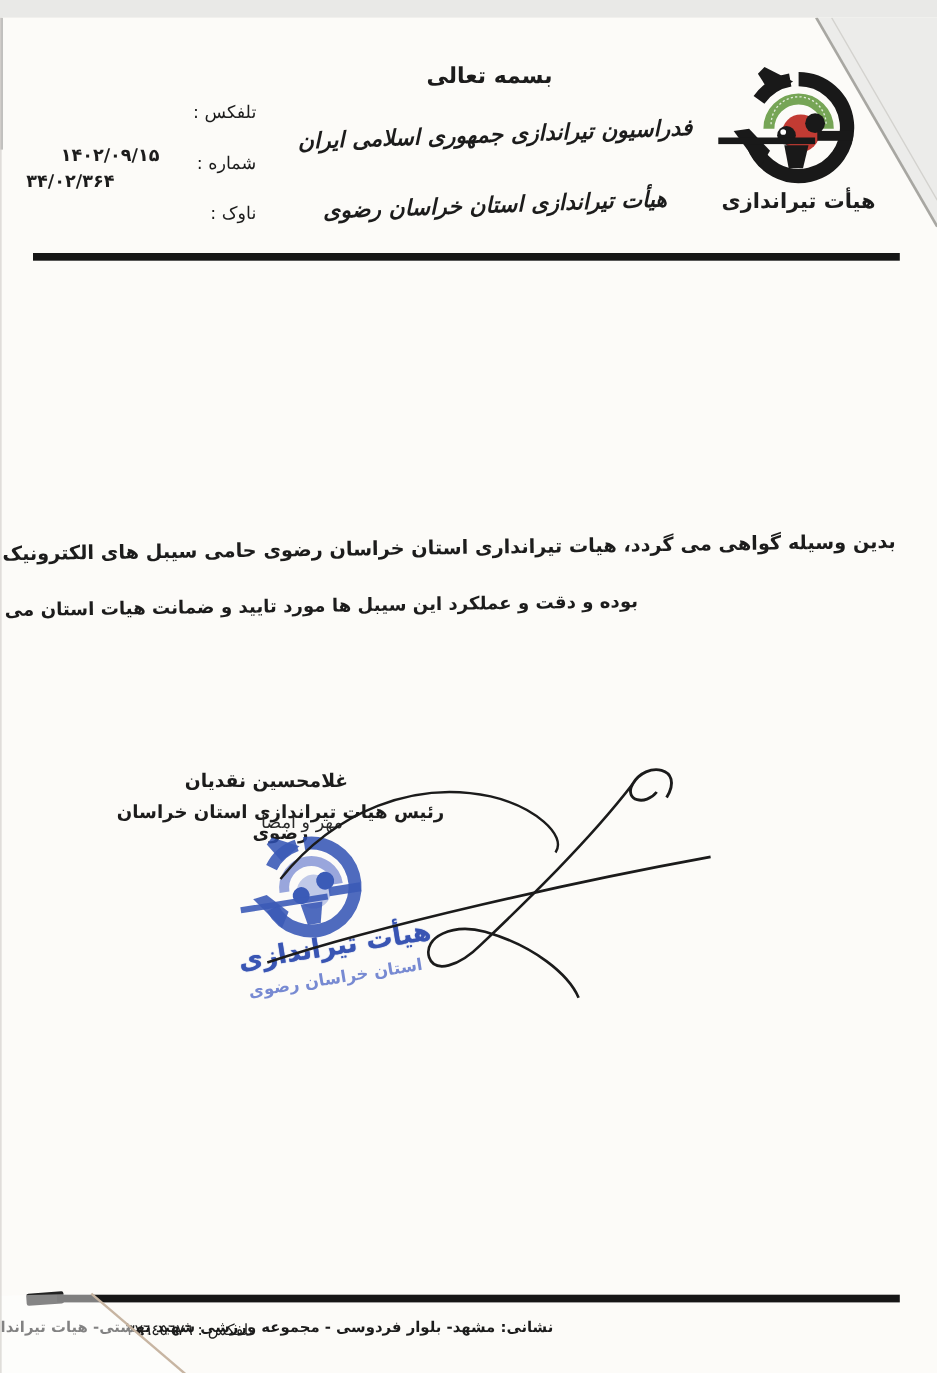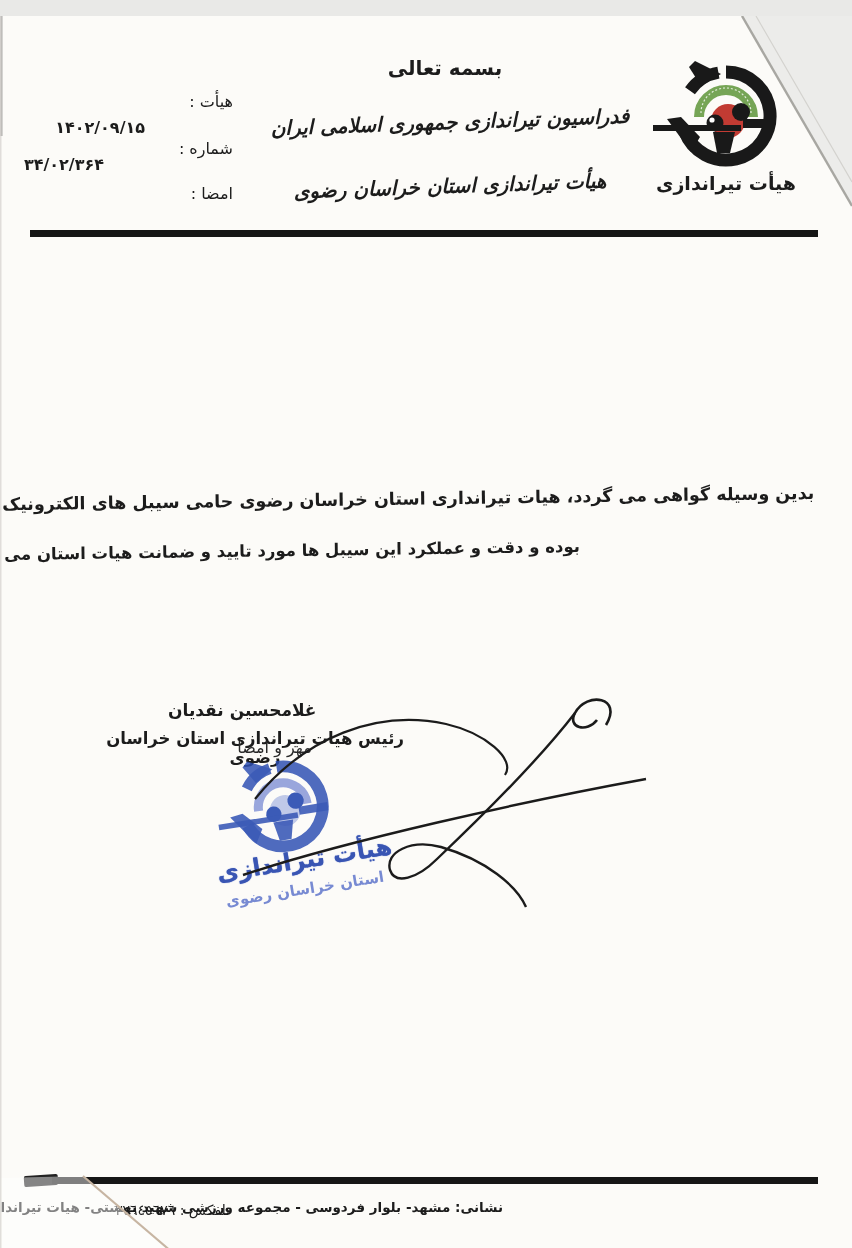--- a/index.html
+++ b/index.html
@@ -15,21 +15,21 @@
   .bismillah{left:320px;top:40px;width:250px;font-size:20px;font-weight:bold;text-align:center;}
   .org1{left:230px;top:94px;width:440px;font-size:20px;font-weight:bold;font-style:italic;
         text-align:center;transform:rotate(-2deg);}
   .org2{left:250px;top:158px;width:400px;font-size:20px;font-weight:bold;font-style:italic;
         text-align:center;transform:rotate(-2deg);}
 
   
   .meta-label{font-size:16px;direction:rtl;white-space:nowrap;}
   .meta-value{font-size:16px;font-weight:bold;direction:rtl;white-space:nowrap;letter-spacing:1px;}
   .lbl-date{right:619px;top:76px;}
-  .val-date{right:707px;top:102px;}
+  .val-date{right:707px;top:115px;}
   .lbl-num{right:619px;top:123px;text-align:right;}
   .val-num{right:748px;top:139px;}
   .lbl-att{right:619px;top:168px;}
 
   
   .logo-wrap{left:628px;top:38px;width:196px;height:156px;}
   .logo-svg{position:absolute;left:23px;top:2px;width:150px;height:116px;}
   .logo-caption{position:absolute;left:0;top:118px;width:100%;text-align:center;
                 font-size:19px;font-weight:bold;direction:rtl;}
 
@@ -70,25 +70,25 @@
 </style>
 </head>
 <body>
 
 <div id="page">
 
   <div class="abs bismillah rtl">بسمه تعالی</div>
   <div class="abs org1 rtl">فدراسیون تیراندازی جمهوری اسلامی ایران</div>
   <div class="abs org2 rtl">هیأت تیراندازی استان خراسان رضوی</div>
 
-  <div class="abs meta-label lbl-date">هیأت :</div>
+  <div class="abs meta-label lbl-date">تلفکس :</div>
   <div class="abs meta-value val-date">۱۴۰۲/۰۹/۱۵</div>
   <div class="abs meta-label lbl-num">شماره :</div>
   <div class="abs meta-value val-num">۳۴/۰۲/۳۶۴</div>
-  <div class="abs meta-label lbl-att">امضا :</div>
+  <div class="abs meta-label lbl-att">ناوک :</div>
 
   <div class="abs logo-wrap">
     <svg class="logo-svg" viewBox="0 0 150 110">
       <path d="M75 13 A44 44 0 1 1 33.7 72" fill="none" stroke="#191919" stroke-width="13"></path>
       <path d="M39 31.8 A44 44 0 0 1 67.4 13.7" fill="none" stroke="#191919" stroke-width="12"></path>
       <polygon points="44,2 70,15 50,27 38,8" fill="#191919"></polygon>
       <polygon points="16,60 40,93 49,78 30,58" fill="#191919"></polygon>
       <path d="M48 58 A27 27 0 0 1 102 58" fill="none" stroke="#76a556" stroke-width="10"></path>
       <path d="M50 54 A25 25 0 0 1 100 54" fill="none" stroke="#ffffff" stroke-width="1.2" stroke-dasharray="2 2" opacity=".8"></path>
       <circle cx="77" cy="62" r="17" fill="#c23b33"></circle>

